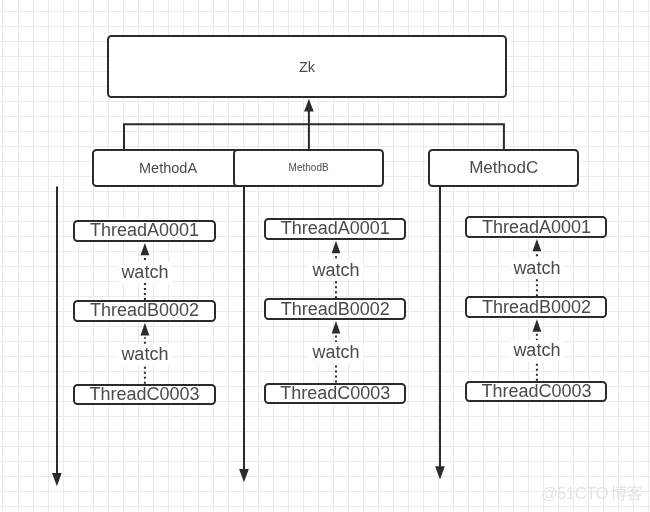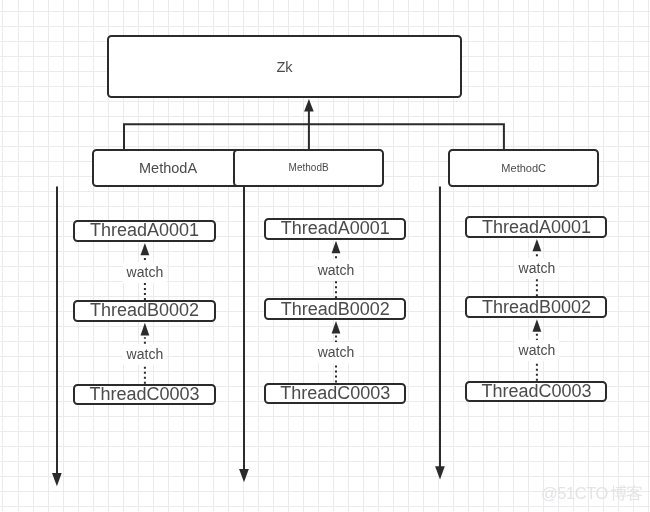--- a/index.html
+++ b/index.html
@@ -6,21 +6,21 @@
   html,body{margin:0;padding:0;}
   body{width:650px;height:512px;overflow:hidden;background:#ffffff;
        font-family:"Liberation Sans",sans-serif;}
   #canvas{position:relative;width:650px;height:512px;background:#ffffff;
           filter:opacity(1);}
   .grid-svg{position:absolute;left:0;top:0;}
   svg.layer{position:absolute;left:0;top:0;width:650px;height:512px;overflow:visible;}
   .box{position:absolute;box-sizing:border-box;border:2.2px solid #2b2b2b;background:#fff;
        display:flex;align-items:center;justify-content:center;color:#4b4b4b;
        font-size:18px;border-radius:4.5px;}
-  .watch{position:absolute;font-size:14px;color:#4b4b4b;background:#ffffff;
+  .watch{position:absolute;font-size:18px;color:#4b4b4b;background:#ffffff;
          text-align:center;line-height:21px;transform:translateX(-50%);white-space:nowrap;
          padding:0 4px;}
   .wm-svg{position:absolute;}
   .wm-latin{font-family:"Liberation Sans",sans-serif;font-size:16.5px;letter-spacing:-0.45px;}
 </style>
 </head>
 <body>
 
 <div id="canvas">
   <svg class="grid-svg" id="grid" width="650" height="512" viewBox="0 0 650 512">
@@ -54,31 +54,31 @@
       <path d="M536.9,380.8 L536.9,333.5"></path>
     </g>
     <polygon points="144.9,242.9 140.5,255.2 149.3,255.2" fill="#2b2b2b"></polygon>
     <polygon points="144.9,322.8 140.5,335.4 149.3,335.4" fill="#2b2b2b"></polygon>
     <polygon points="336.0,240.8 331.6,253.3 340.4,253.3" fill="#2b2b2b"></polygon>
     <polygon points="336.0,321.0 331.6,333.5 340.4,333.5" fill="#2b2b2b"></polygon>
     <polygon points="536.9,239.1 532.5,251.3 541.3,251.3" fill="#2b2b2b"></polygon>
     <polygon points="536.9,319.2 532.5,331.7 541.3,331.7" fill="#2b2b2b"></polygon>
   </svg>
 
-  <div class="box" style="left:107px;top:35.1px;width:355px;height:62.8px;font-size:14.5px;padding-top:2px;">
+  <div class="box" style="left:107px;top:35.1px;width:400px;height:62.8px;font-size:14.5px;padding-top:2px;">
     <span>Zk</span>
   </div>
 
   <div class="box" style="left:48.4px;top:149.4px;width:151.3px;height:37.2px;font-size:14.5px;margin-left:44px;">
     <span>MethodA</span>
   </div>
   <div class="box" style="left:233.2px;top:149.4px;width:150.9px;height:37.2px;font-size:10px;">
     <span>MethodB</span>
   </div>
-  <div class="box" style="left:428.4px;top:149.4px;width:150.6px;height:37.2px;font-size:11px;margin-left:20px;">
+  <div class="box" style="left:428.4px;top:149.4px;width:150.6px;height:37.2px;font-size:17px;">
     <span>MethodC</span>
   </div>
 
   <div class="box" style="left:73.4px;top:220px;width:142.3px;height:21.6px;">
     <span>ThreadA0001</span>
   </div>
   <div class="box" style="left:73.4px;top:300px;width:142.3px;height:21.6px;">
     <span>ThreadB0002</span>
   </div>
   <div class="box" style="left:73.4px;top:383.8px;width:142.3px;height:21.6px;">

